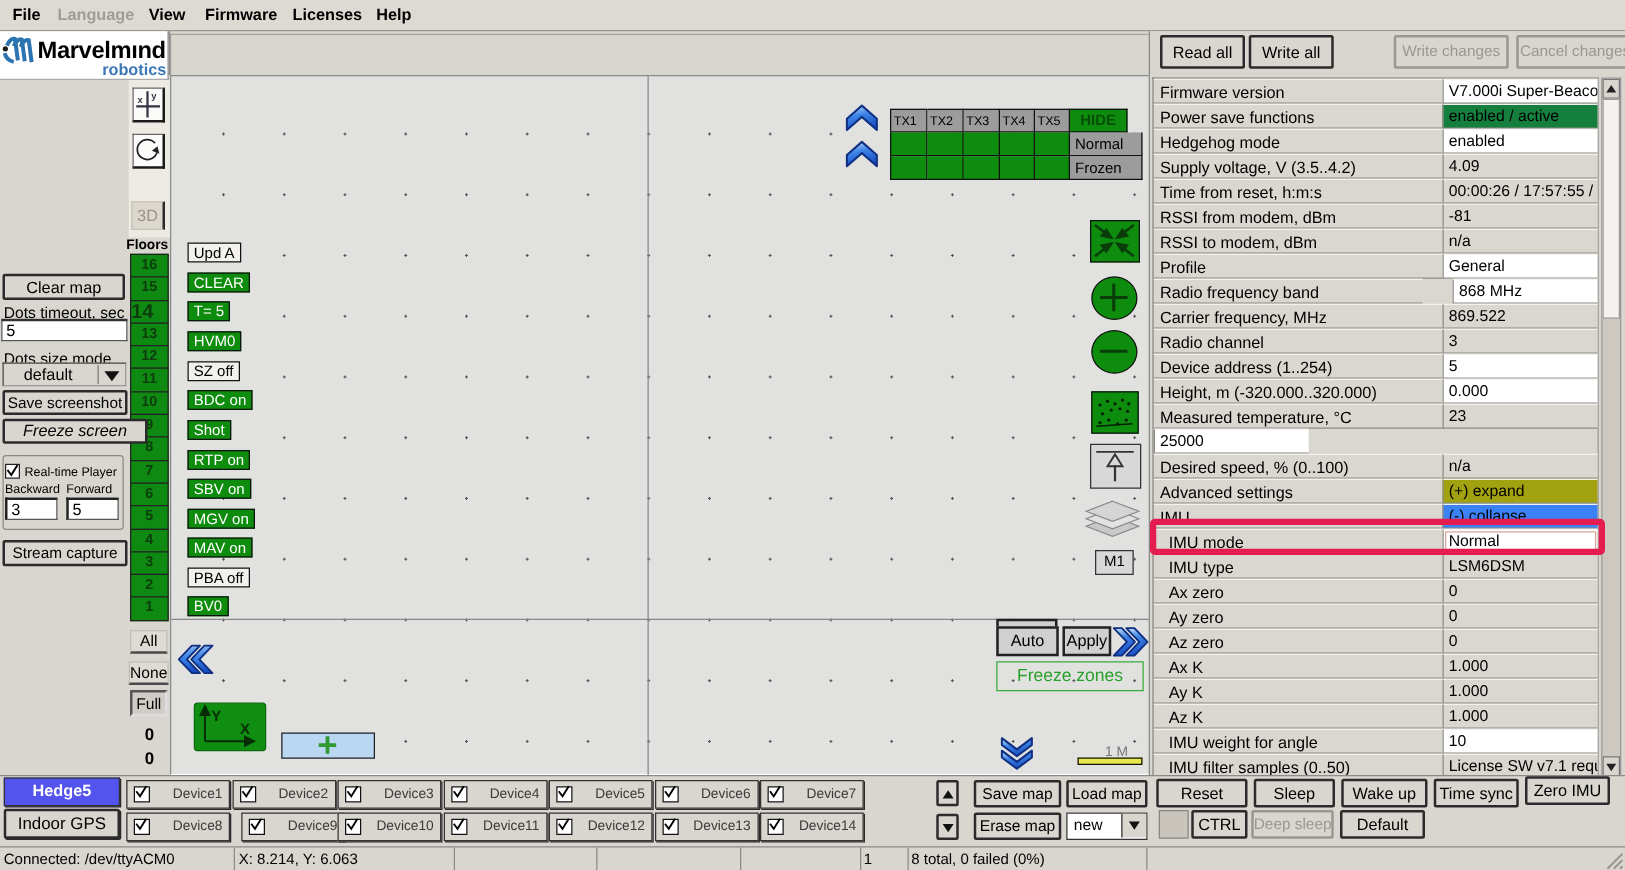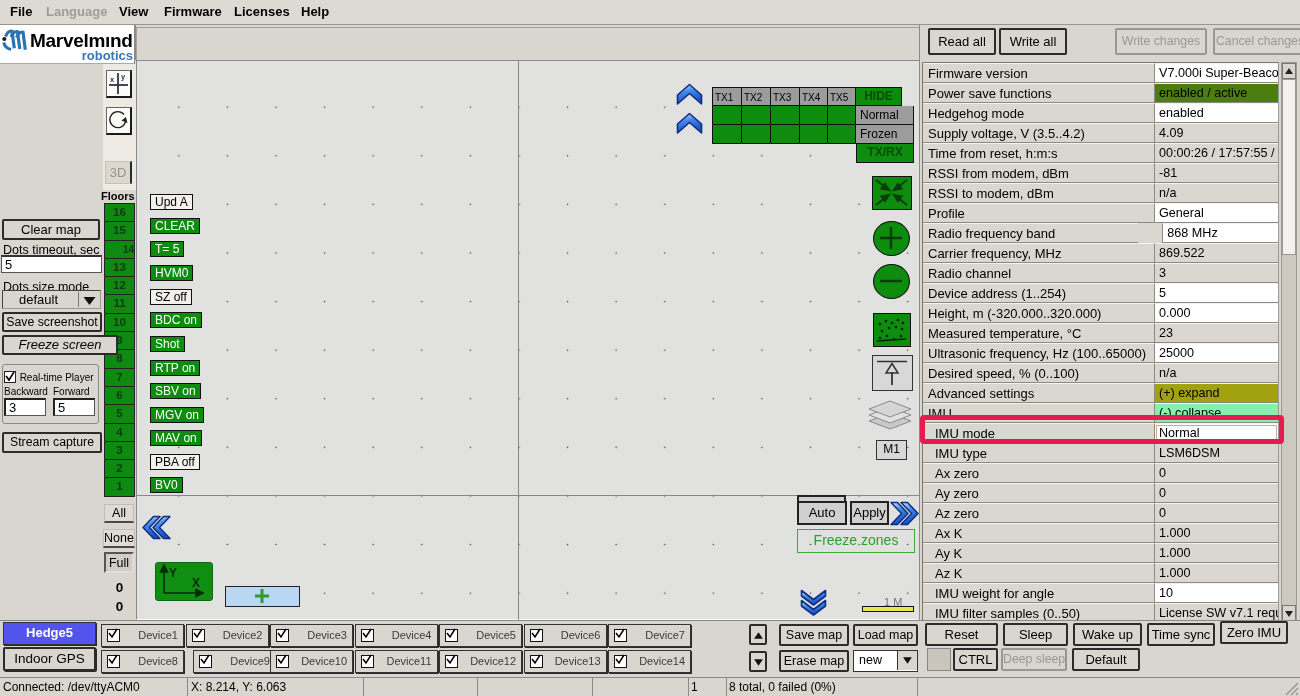--- a/index.html
+++ b/index.html
@@ -58,21 +58,21 @@
   </div>
   <div class="abs" style="left:2px;top:97px;width:27px;height:23px;background:#dcd8cf;border:1px solid #c5c1b8;border-right:2px solid #2a2a2a;color:#98948b;font-size:13px;text-align:center;line-height:21px;">3D</div>
   <div class="abs" style="left:-2px;top:126px;width:40px;font-size:11px;font-weight:bold;white-space:nowrap;">Floors</div>
 </div>
 
 <div id="floors">
   <div class="abs" style="left:104px;top:203px;width:31px;">
     <div style="display:flex;flex-direction:column;">
       <div style="height:19.3px;background:#0e8a12;border:1px solid #222;color:#0d3d0d;font-size:11.5px;font-weight:bold;text-align:center;line-height:17px;margin-bottom:-1px;">16</div>
       <div style="height:19.3px;background:#0e8a12;border:1px solid #222;color:#0d3d0d;font-size:11.5px;font-weight:bold;text-align:center;line-height:17px;margin-bottom:-1px;">15</div>
-      <div style="height:19.3px;background:#0e8a12;border:1px solid #222;color:#0d3d0d;font-size:10px;font-weight:bold;text-align:right;line-height:17px;margin-bottom:-1px;">14</div>
+      <div style="height:19.3px;background:#0e8a12;border:1px solid #222;color:#0d3d0d;font-size:16px;font-weight:bold;text-align:left;line-height:17px;margin-bottom:-1px;">14</div>
       <div style="height:19.3px;background:#0e8a12;border:1px solid #222;color:#0d3d0d;font-size:11.5px;font-weight:bold;text-align:center;line-height:17px;margin-bottom:-1px;">13</div>
       <div style="height:19.3px;background:#0e8a12;border:1px solid #222;color:#0d3d0d;font-size:11.5px;font-weight:bold;text-align:center;line-height:17px;margin-bottom:-1px;">12</div>
       <div style="height:19.3px;background:#0e8a12;border:1px solid #222;color:#0d3d0d;font-size:11.5px;font-weight:bold;text-align:center;line-height:17px;margin-bottom:-1px;">11</div>
       <div style="height:19.3px;background:#0e8a12;border:1px solid #222;color:#0d3d0d;font-size:11.5px;font-weight:bold;text-align:center;line-height:17px;margin-bottom:-1px;">10</div>
       <div style="height:19.3px;background:#0e8a12;border:1px solid #222;color:#0d3d0d;font-size:11.5px;font-weight:bold;text-align:center;line-height:17px;margin-bottom:-1px;">9</div>
       <div style="height:19.3px;background:#0e8a12;border:1px solid #222;color:#0d3d0d;font-size:11.5px;font-weight:bold;text-align:center;line-height:17px;margin-bottom:-1px;">8</div>
       <div style="height:19.3px;background:#0e8a12;border:1px solid #222;color:#0d3d0d;font-size:11.5px;font-weight:bold;text-align:center;line-height:17px;margin-bottom:-1px;">7</div>
       <div style="height:19.3px;background:#0e8a12;border:1px solid #222;color:#0d3d0d;font-size:11.5px;font-weight:bold;text-align:center;line-height:17px;margin-bottom:-1px;">6</div>
       <div style="height:19.3px;background:#0e8a12;border:1px solid #222;color:#0d3d0d;font-size:11.5px;font-weight:bold;text-align:center;line-height:17px;margin-bottom:-1px;">5</div>
       <div style="height:19.3px;background:#0e8a12;border:1px solid #222;color:#0d3d0d;font-size:11.5px;font-weight:bold;text-align:center;line-height:17px;margin-bottom:-1px;">4</div>
@@ -161,24 +161,20 @@
       <div style="width:28px;height:19px;background:#0d8c0d;border:1.5px solid #111;border-top:none;border-left:none;"></div>
       <div style="width:58px;height:19px;background:#9c9c9c;border:1.5px solid #111;border-top:none;border-left:none;font-size:12px;padding:2px 0 0 4px;">Normal</div>
     </div>
     <div style="display:flex;">
       <div style="width:30px;height:19px;background:#0d8c0d;border:1.5px solid #111;border-top:none;"></div>
       <div style="width:29px;height:19px;background:#0d8c0d;border:1.5px solid #111;border-top:none;border-left:none;"></div>
       <div style="width:29px;height:19px;background:#0d8c0d;border:1.5px solid #111;border-top:none;border-left:none;"></div>
       <div style="width:28px;height:19px;background:#0d8c0d;border:1.5px solid #111;border-top:none;border-left:none;"></div>
       <div style="width:28px;height:19px;background:#0d8c0d;border:1.5px solid #111;border-top:none;border-left:none;"></div>
       <div style="width:58px;height:19px;background:#9c9c9c;border:1.5px solid #111;border-top:none;border-left:none;font-size:12px;padding:2px 0 0 4px;">Frozen</div>
-    </div>
-    <div style="display:flex;">
-      <div style="width:144px;height:19px;"></div>
-      <div style="width:58px;height:19px;background:#0d8c0d;border:1.5px solid #111;border-top:none;font-size:12px;color:#064d06;text-align:center;line-height:16px;font-weight:bold;">TX/RX</div>
     </div>
   </div>
 
   <svg class="abs" style="left:676px;top:83px;" width="27" height="52" viewBox="0 0 27 52">
     <defs>
         <linearGradient id="bg1" x1="0" y1="0" x2="0.3" y2="1">
       <stop offset="0" stop-color="#cfe4fb"></stop>
           <stop offset="0.45" stop-color="#3f86e8"></stop>
           <stop offset="1" stop-color="#1a50c4"></stop>
     </linearGradient>
@@ -303,21 +299,21 @@
   <div class="abs btn3 dis" style="left:1115px;top:28px;width:92px;height:27px;line-height:23px;font-size:12.3px;">Write changes</div>
   <div class="abs btn3 dis" style="left:1213px;top:28px;width:94px;height:27px;line-height:23px;font-size:12.3px;">Cancel changes</div>
 
   <div class="abs" id="ptable" style="left:922px;top:62px;width:357px;height:560px;border:1px solid #777;border-right:1px solid #999;background:#d9d7d0;font-size:13px;">
     <div class="abs trow" style="top:0px;">
         <span class="tl" style="padding-left:5px;">Firmware version</span>
         <span class="tv" style="background:#fff;">V7.000i Super-Beacon</span>
       </div>
     <div class="abs trow" style="top:20px;">
         <span class="tl" style="padding-left:5px;">Power save functions</span>
-        <span class="tv" style="background:#4d7c0f;">enabled / active</span>
+        <span class="tv" style="background:#15803d;">enabled / active</span>
       </div>
     <div class="abs trow" style="top:40px;">
         <span class="tl" style="padding-left:5px;">Hedgehog mode</span>
         <span class="tv" style="background:#fff;">enabled</span>
       </div>
     <div class="abs trow" style="top:60px;">
         <span class="tl" style="padding-left:5px;">Supply voltage, V (3.5..4.2)</span>
         <span class="tv" style="background:#d9d7d0;">4.09</span>
       </div>
     <div class="abs trow" style="top:80px;">
@@ -354,34 +350,33 @@
       </div>
     <div class="abs trow" style="top:240px;">
         <span class="tl" style="padding-left:5px;">Height, m (-320.000..320.000)</span>
         <span class="tv" style="background:#fff;">0.000</span>
       </div>
     <div class="abs trow" style="top:260px;">
         <span class="tl" style="padding-left:5px;">Measured temperature, °C</span>
         <span class="tv" style="background:#d9d7d0;">23</span>
       </div>
     <div class="abs trow" style="top:280px;">
-        <span class="tl" style="padding-left:5px;">Ultrasonic frequency, Hz (100..65000)</span>
         <span class="tv" style="background:#fff;">25000</span>
       </div>
     <div class="abs trow" style="top:300px;">
         <span class="tl" style="padding-left:5px;">Desired speed, % (0..100)</span>
         <span class="tv" style="background:#d9d7d0;">n/a</span>
       </div>
     <div class="abs trow" style="top:320px;">
         <span class="tl" style="padding-left:5px;">Advanced settings</span>
         <span class="tv" style="background:#a2a211;">(+) expand</span>
       </div>
     <div class="abs trow" style="top:340px;">
         <span class="tl" style="padding-left:5px;">IMU</span>
-        <span class="tv" style="background:#86efac;">(-) collapse</span>
+        <span class="tv" style="background:#3b82f6;">(-) collapse</span>
       </div>
     <div class="abs trow" style="top:360px;">
         <span class="tl" style="padding-left:12px;">IMU mode</span>
         <span class="tv" style="background:#fff;box-shadow:inset 0 0 0 1px #fff, inset 0 0 0 2px rgba(180,90,60,0.55);">Normal</span>
       </div>
     <div class="abs trow" style="top:380px;">
         <span class="tl" style="padding-left:12px;">IMU type</span>
         <span class="tv" style="background:#d9d7d0;">LSM6DSM</span>
       </div>
     <div class="abs trow" style="top:400px;">

